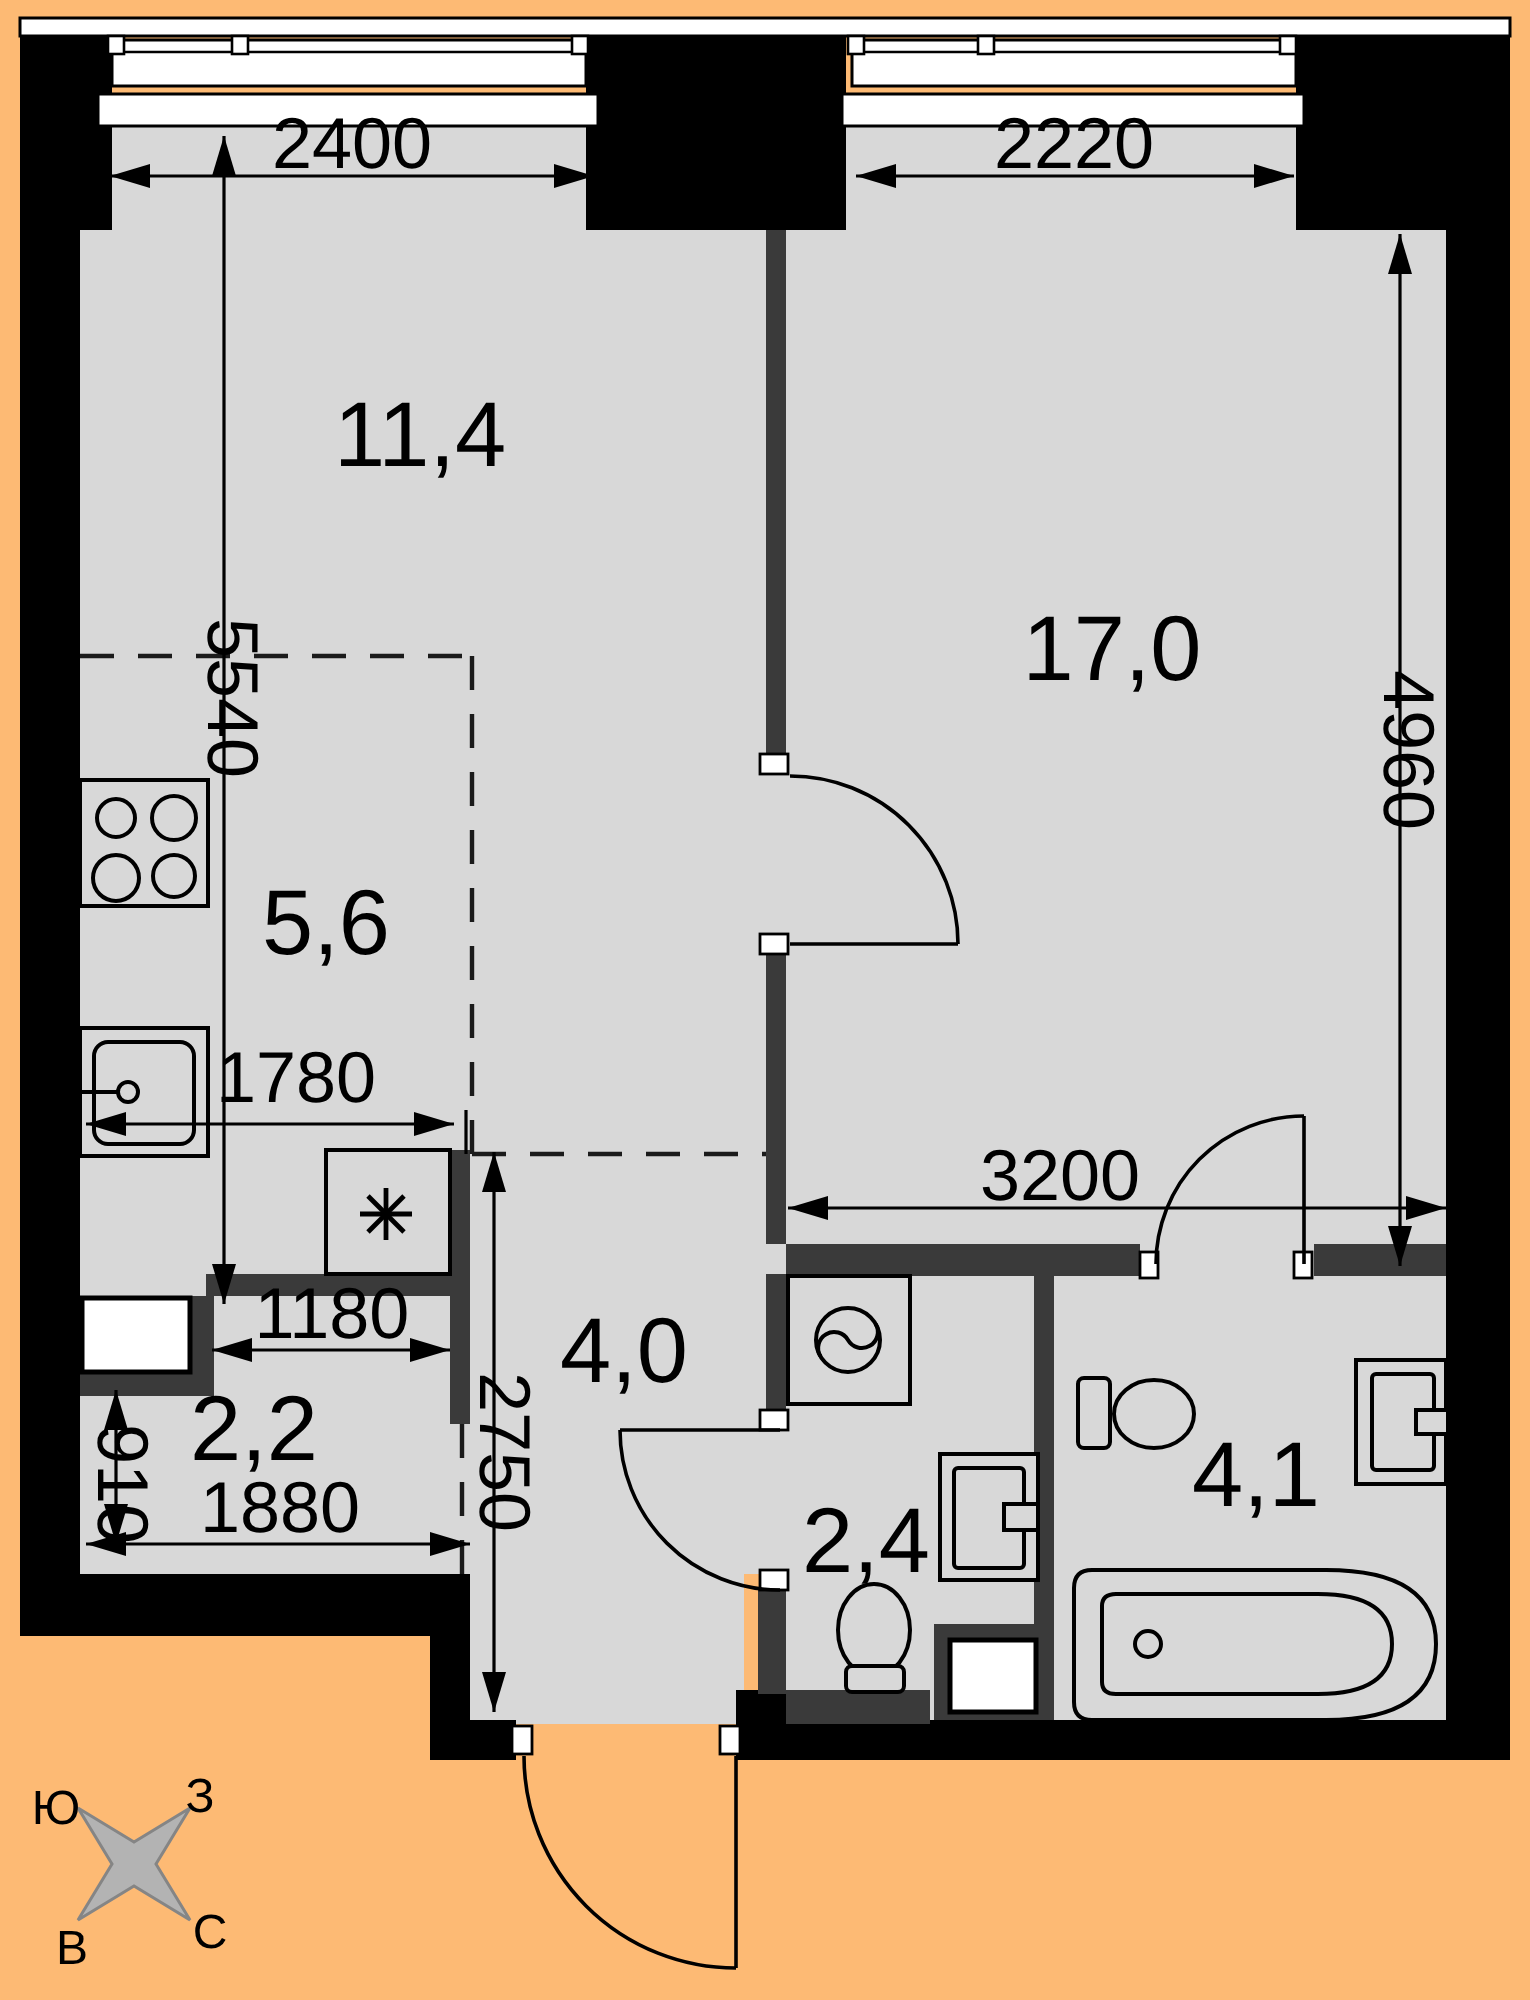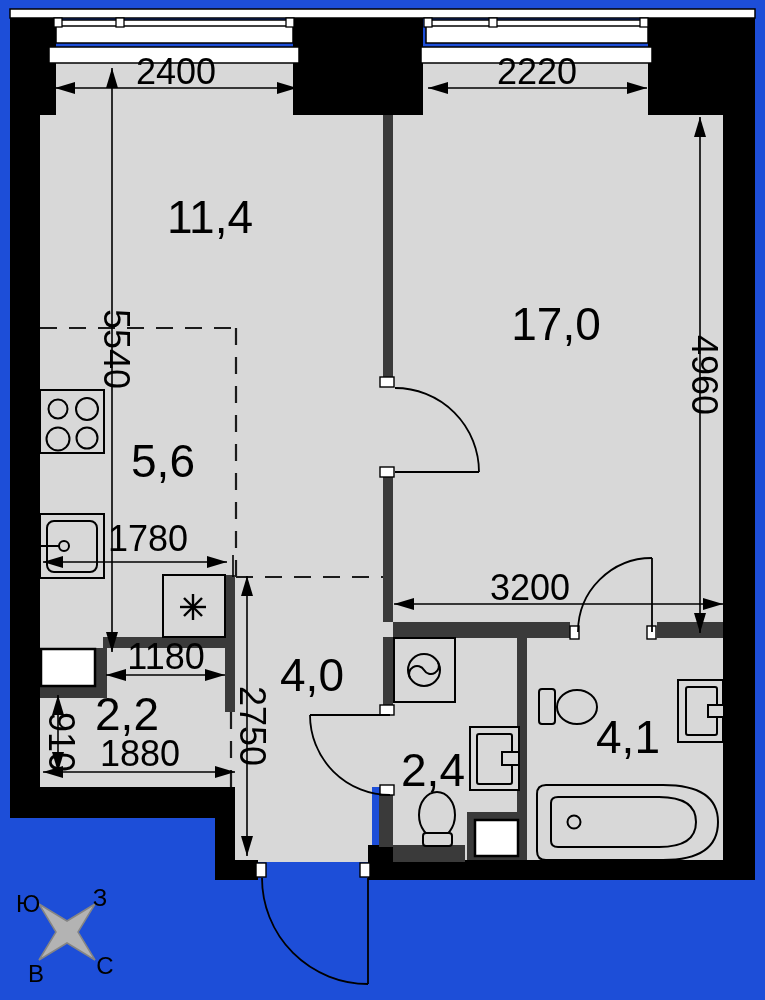--- a/index.html
+++ b/index.html
@@ -1,16 +1,16 @@
 <!DOCTYPE html>
 <html><head>
 <meta charset="utf-8">
 <style>
   html,body{margin:0;padding:0;background:#fff;}
-  .stage{width:765px;height:1000px;position:relative;background:#1d4ed8;overflow:hidden;}
+  .stage{width:765px;height:1000px;position:relative;background:#fdba74;overflow:hidden;}
   svg{display:block;}
   .floor{fill:#d8d8d8;}
   .xwall{fill:#000;}
   .iwall{fill:#3a3a3a;}
   .whitebox{fill:#fff;stroke:#000;stroke-width:2.5;}
   .winband{fill:#fff;stroke:#000;stroke-width:1.5;}
   .winline{stroke:#000;stroke-width:1.3;fill:none;}
   .winsq{fill:#fff;stroke:#000;stroke-width:1.3;}
   .fx{fill:#d8d8d8;stroke:#000;stroke-width:2;}
   .fxline{stroke:#000;stroke-width:2;fill:none;}

